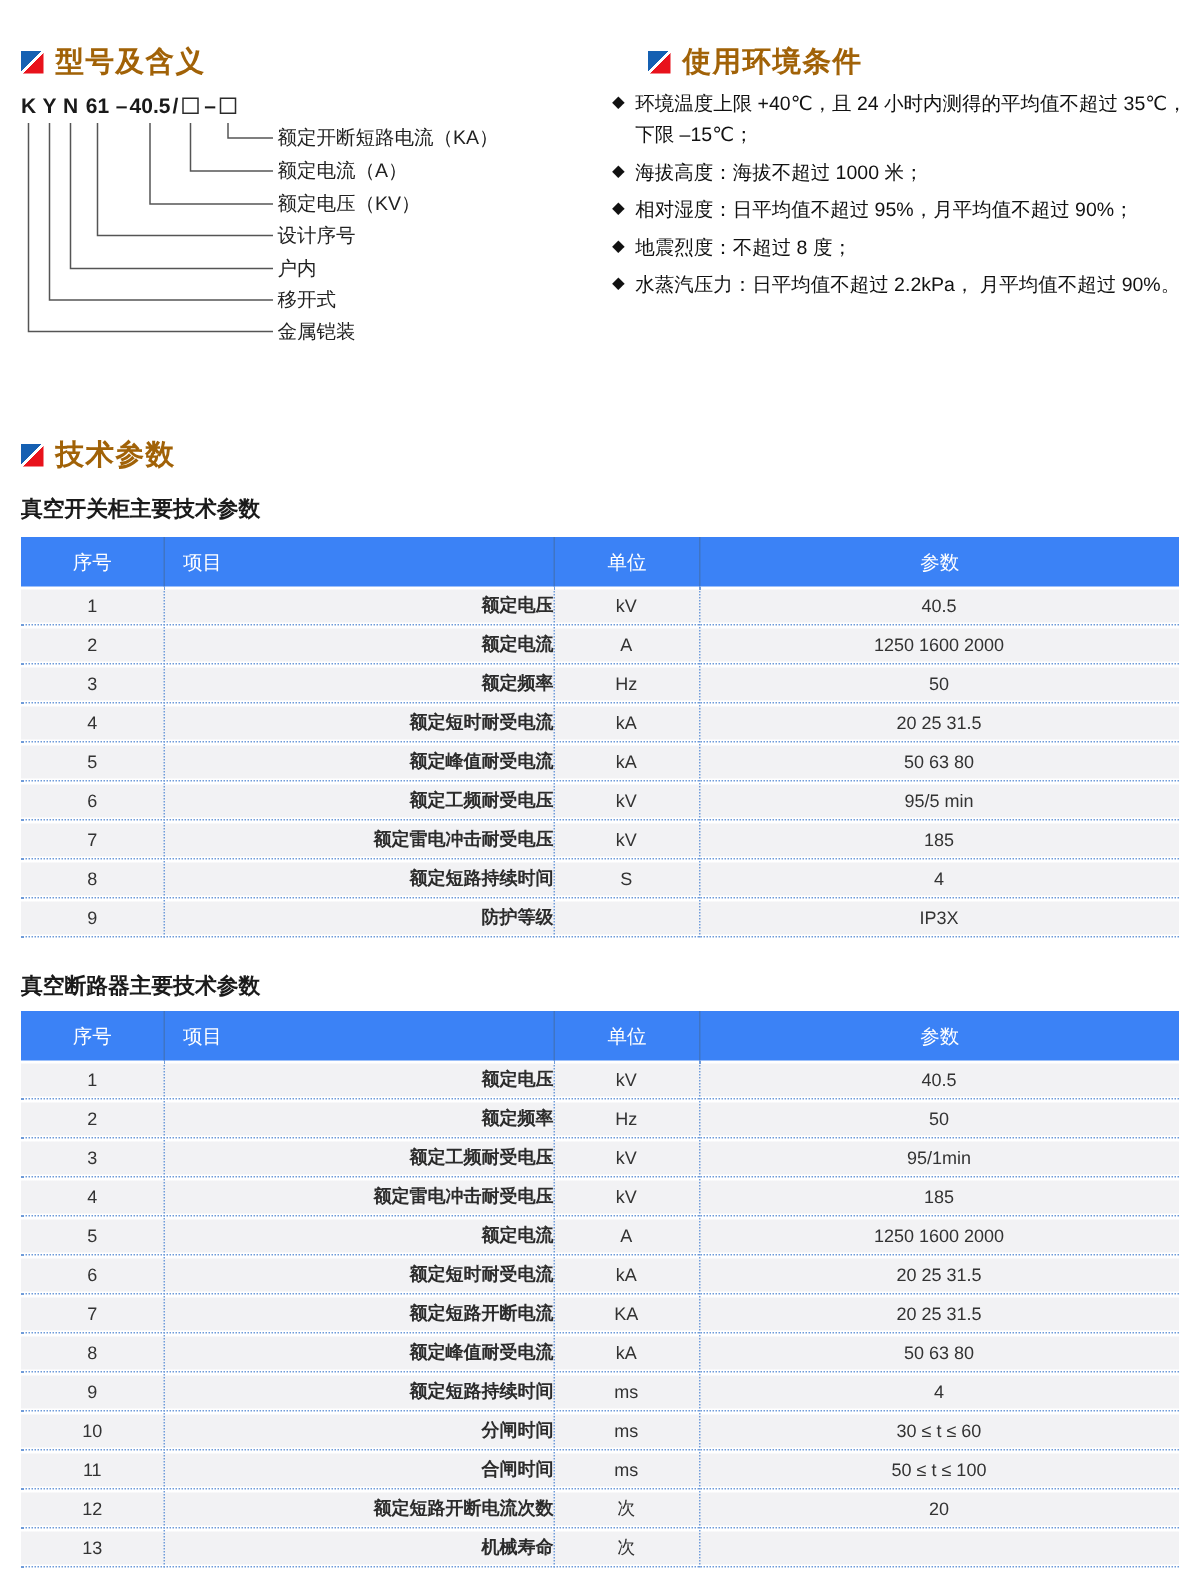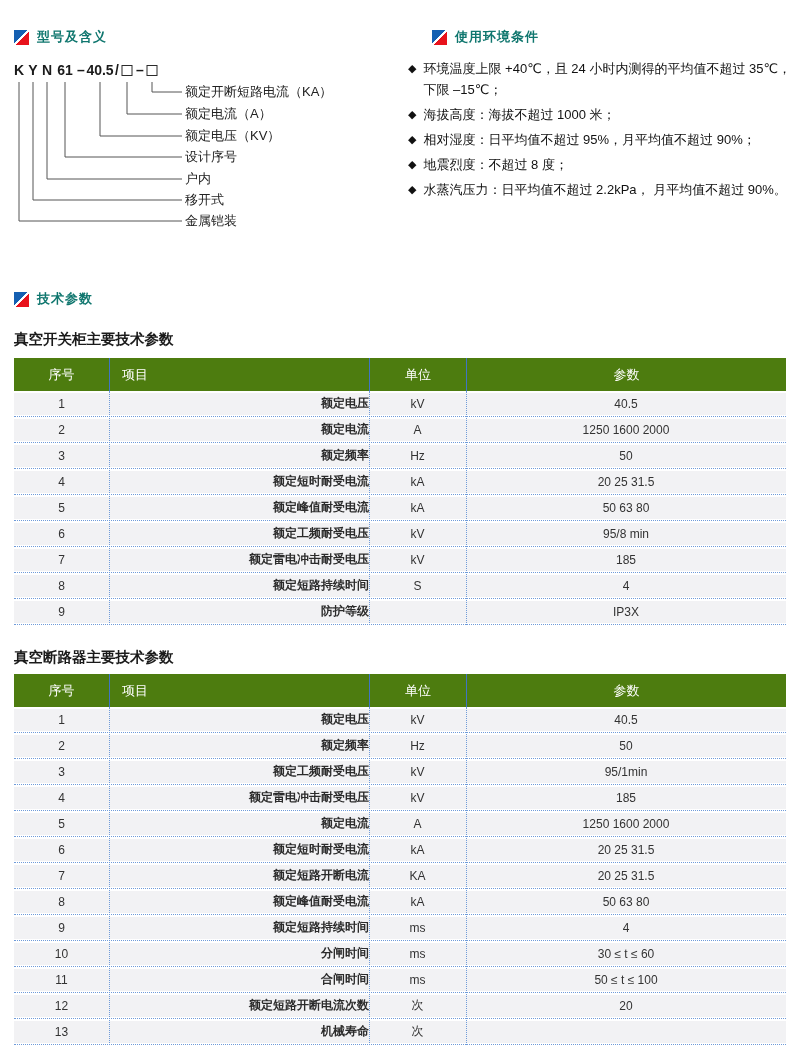--- a/index.html
+++ b/index.html
@@ -2,41 +2,41 @@
 <html><head>
 <meta charset="utf-8">
 <style>
   * { margin:0; padding:0; box-sizing:border-box; }
   html,body { background:#fff; }
   body {
     width:800px; height:1051px; position:relative; overflow:hidden;
     font-family:"Liberation Sans","DejaVu Sans",sans-serif; color:#222;
   }
   .sec-title { position:absolute; display:flex; align-items:center; gap:8px; }
-  .sec-title .ttl { font-size:13px; font-weight:700; color:#0f766e; letter-spacing:1px; }
+  .sec-title .ttl { font-size:19px; font-weight:700; color:#a16207; letter-spacing:1px; }
   .split-icon {
     width:15px; height:15px; display:inline-block;
     background:linear-gradient(135deg,#1560b2 0 46%,#ffffff 46% 54%,#e8121c 54% 100%);
   }
   
   .diagram { position:absolute; left:14px; top:62px; width:386px; height:176px; }
   .m-part { position:absolute; top:0; transform:translateX(-50%); font-size:14px; font-weight:700; color:#1a1a1a; white-space:nowrap; }
   .m-box { position:absolute; top:3px; transform:translateX(-50%); width:11px; height:11px; border:1.5px solid #2b2b2b; background:#fff; }
   .d-label { position:absolute; left:171px; font-size:13px; font-weight:500; color:#222; white-space:nowrap; transform:translateY(-50%); }
   .d-lines { position:absolute; left:0; top:0; }
   
   .env-list { position:absolute; left:408px; top:58px; width:386px; list-style:none; }
   .env-list li { display:flex; margin-bottom:4px; }
   .env-list .blt { font-size:11px; line-height:21px; margin-right:7px; color:#111; flex:0 0 auto; }
   .env-list .txt { font-size:13px; line-height:21px; color:#111; font-weight:500; white-space:pre-line; }
   
   .tbl-title { position:absolute; left:14px; font-size:14.5px; font-weight:700; color:#1a1a1a; }
   
   .ptable { position:absolute; left:14px; width:772px; }
-  .thead { display:grid; grid-template-columns:95px 260px 97px 1fr; height:33px; background:#4d7c0f; align-items:center; }
+  .thead { display:grid; grid-template-columns:95px 260px 97px 1fr; height:33px; background:#3b82f6; align-items:center; }
   .thead .hc { font-size:13px; color:#fff; text-align:center; height:100%; display:flex; align-items:center; justify-content:center; border-left:1px solid #3f74c4; }
   .thead .hc:first-child { border-left:none; }
   .thead .hc.left { justify-content:flex-start; padding-left:12px; }
   .tbody { position:relative; }
   .t-row {
     display:grid; grid-template-columns:95px 260px 97px 1fr; height:26px; align-items:center;
     background:linear-gradient(#f2f2f4,#f2f2f4) 0 2px / 100% 22px no-repeat;
     border-bottom:1px dotted #6f9bd9;
   }
   .t-row .c { font-size:12px; color:#333; text-align:center; }
@@ -166,21 +166,21 @@
         <div class="c">5</div>
         <div class="c item">额定峰值耐受电流</div>
         <div class="c">kA</div>
         <div class="c">50 63 80</div>
       </div>
 
       <div class="t-row">
         <div class="c">6</div>
         <div class="c item">额定工频耐受电压</div>
         <div class="c">kV</div>
-        <div class="c">95/8 min</div>
+        <div class="c">95/5 min</div>
       </div>
 
       <div class="t-row">
         <div class="c">7</div>
         <div class="c item">额定雷电冲击耐受电压</div>
         <div class="c">kV</div>
         <div class="c">185</div>
       </div>
 
       <div class="t-row">

